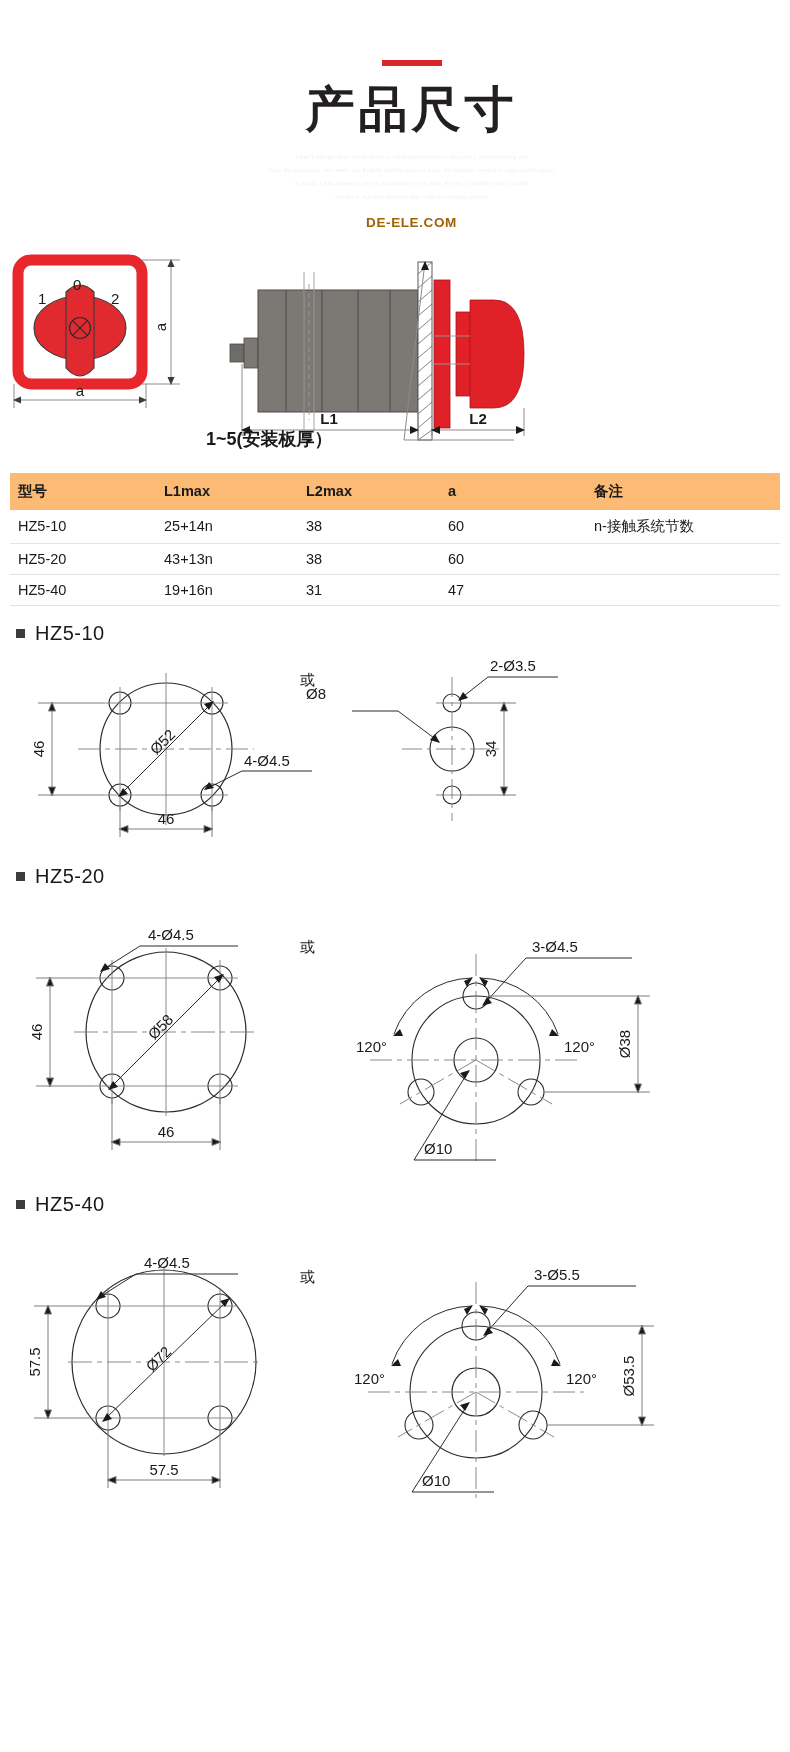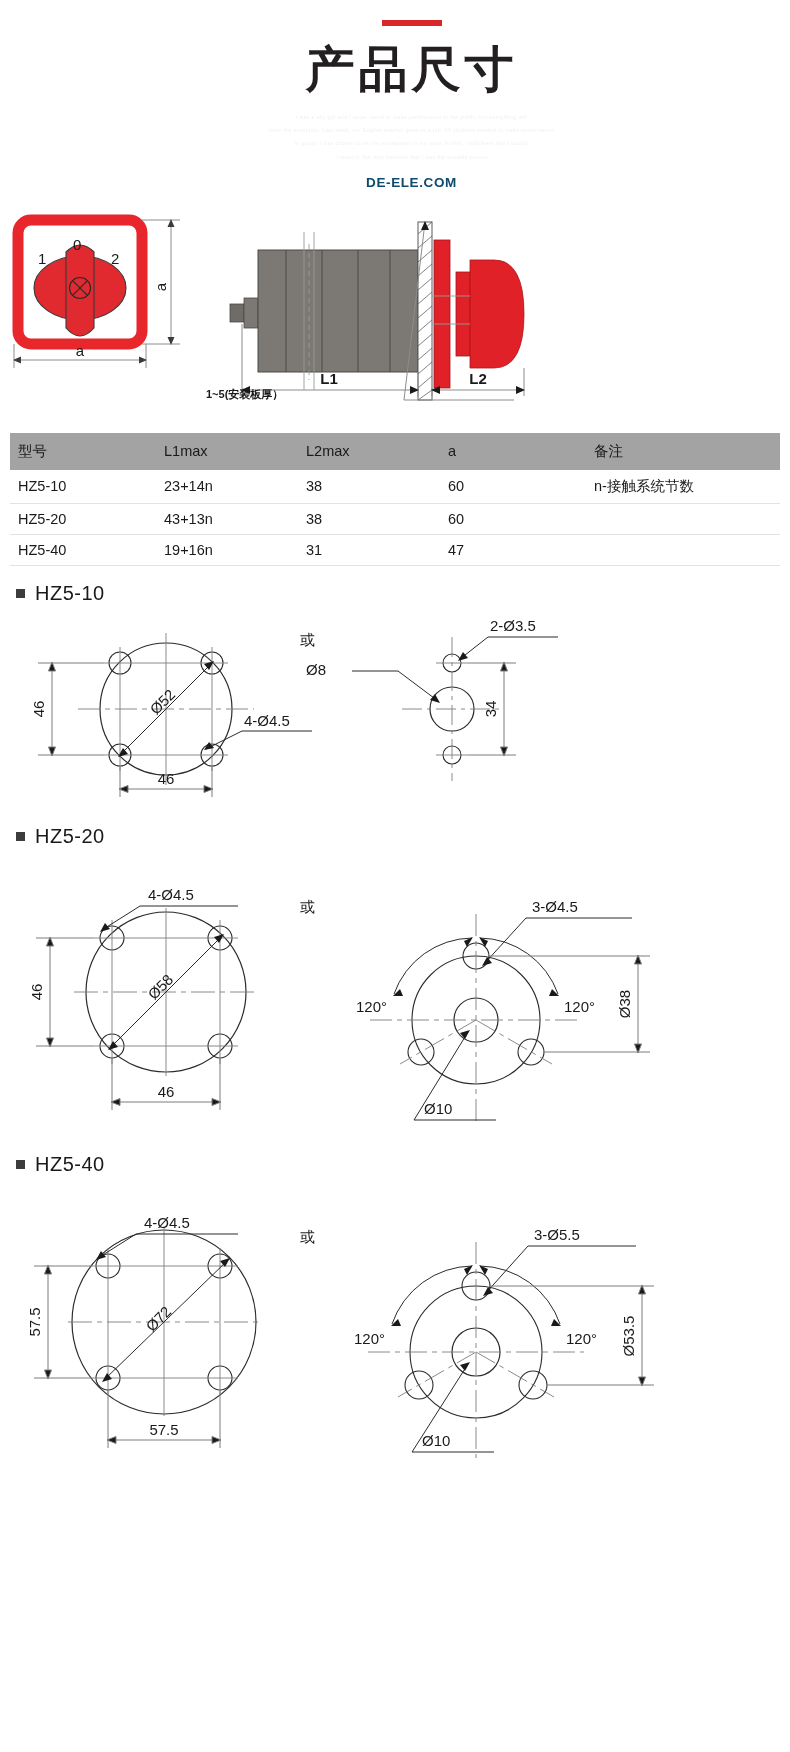--- a/index.html
+++ b/index.html
@@ -6,52 +6,52 @@
   html, body {
     width: 790px; height: 1752px;
     background: #ffffff;
     font-family: "Liberation Sans", "DejaVu Sans", sans-serif;
     color: #1a1a1a;
     overflow: hidden;
   }
   .page { position: relative; width: 790px; height: 1752px; }
 
   
-  .hdr { padding-top: 20px; text-align: center; margin-left: 33px; }
+  .hdr { padding-top: 60px; text-align: center; margin-left: 33px; }
   .accent-bar {
     width: 60px; height: 6px; background: #d8262a;
     margin: 0 auto 16px auto;
   }
   .page-title {
     font-size: 49px; font-weight: 700; letter-spacing: 4px;
     color: #231f20; line-height: 1.12;
   }
   .lede {
     margin: 14px auto 0 auto; width: 420px;
     font-size: 5.2px; line-height: 2.55; letter-spacing: .35px;
     color: #f0f0f0; text-align: center;
   }
   .brand {
     margin-top: 11px; font-size: 13.5px; font-weight: 700;
-    letter-spacing: .6px; color: #0c4a6e;
+    letter-spacing: .6px; color: #a16207;
   }
 
   
   .views { position: relative; height: 225px; margin-top: 14px; }
   .view-front { position: absolute; left: 8px; top: 4px; }
   .view-side  { position: absolute; left: 218px; top: 0px; font-weight: bold; }
 
   
   .spec-wrap { padding: 0 10px; margin-top: 4px; }
   table.spec { width: 770px; border-collapse: collapse; }
   table.spec th, table.spec td {
     text-align: left; font-size: 14.5px; font-weight: 400;
     padding: 7px 0 7px 8px; color: #1a1a1a;
   }
-  table.spec thead th { background: #a3a3a3; padding-top: 9px; padding-bottom: 9px; }
+  table.spec thead th { background: #fdba74; padding-top: 9px; padding-bottom: 9px; font-weight: bold; }
   table.spec td { border-bottom: 1px solid #e3e3e3; }
   .c0 { width: 146px; } .c1 { width: 142px; }
   .c2 { width: 142px; } .c3 { width: 146px; } .c4 { width: auto; }
 
   
   .section { margin-top: 16px; }
   .sec-head {
     display: flex; align-items: center; gap: 10px;
     padding-left: 16px; margin-bottom: 4px;
   }
@@ -186,39 +186,39 @@
           <polygon points="213,186 222,182 222,190" fill="#1a1a1a" stroke="none"></polygon>
           <polygon points="307,186 298,182 298,190" fill="#1a1a1a" stroke="none"></polygon>
         </g>
         <text class="dim" x="260" y="180" text-anchor="middle">L2</text>
 
         <g stroke="#8c8c8c" stroke-width="1" fill="none">
           <path d="M207 18 L186 196 L296 196"></path>
           <polygon points="207,17 203,26 211,26" fill="#1a1a1a" stroke="none"></polygon>
         </g>
       </svg>
-      <div style="position:absolute; left:-12px; top:183px; font-size:11px; white-space:nowrap;text-align:center;">1~5(安装板厚）</div>
+      <div style="position:absolute; left:-12px; top:183px; font-size:18px; white-space:nowrap;text-align:center;">1~5(安装板厚）</div>
     </div>
   </div>
 
   <div class="spec-wrap">
     <table class="spec">
       <thead>
         <tr>
           <th class="c0">型号</th>
           <th class="c1">L1max</th>
           <th class="c2">L2max</th>
           <th class="c3">a</th>
           <th class="c4">备注</th>
         </tr>
       </thead>
       <tbody>
         <tr>
           <td>HZ5-10</td>
-          <td>23+14n</td>
+          <td>25+14n</td>
           <td>38</td>
           <td>60</td>
           <td>n-接触系统节数</td>
         </tr>
         <tr>
           <td>HZ5-20</td>
           <td>43+13n</td>
           <td>38</td>
           <td>60</td>
           <td></td>
@@ -319,21 +319,21 @@
 
         <g stroke="#7d7d7d" stroke-width="1">
           <line x1="116" y1="54" x2="164" y2="54"></line>
           <line x1="116" y1="146" x2="164" y2="146"></line>
           <line x1="152" y1="58" x2="152" y2="142"></line>
           <polygon points="152,53 148.5,62 155.5,62" fill="#1a1a1a"></polygon>
           <polygon points="152,147 148.5,138 155.5,138" fill="#1a1a1a"></polygon>
         </g>
         <text class="dim" x="144" y="100" text-anchor="middle" transform="rotate(-90 144 100)">34</text>
       </svg>
-      <div style="position:absolute; left:306px; top:52px; font-size:15px;">Ø8</div>
+      <div style="position:absolute; left:306px; top:36px; font-size:15px;">Ø8</div>
     </div>
   </div>
 
   <div class="section">
     <div class="sec-head">
       <span class="sec-bullet"></span>
       <span class="sec-title">HZ5-20</span>
     </div>
     <div class="sec-body" style="height:285px;">
       <div class="or-label" style="left:300px; top:46px;">或</div>

